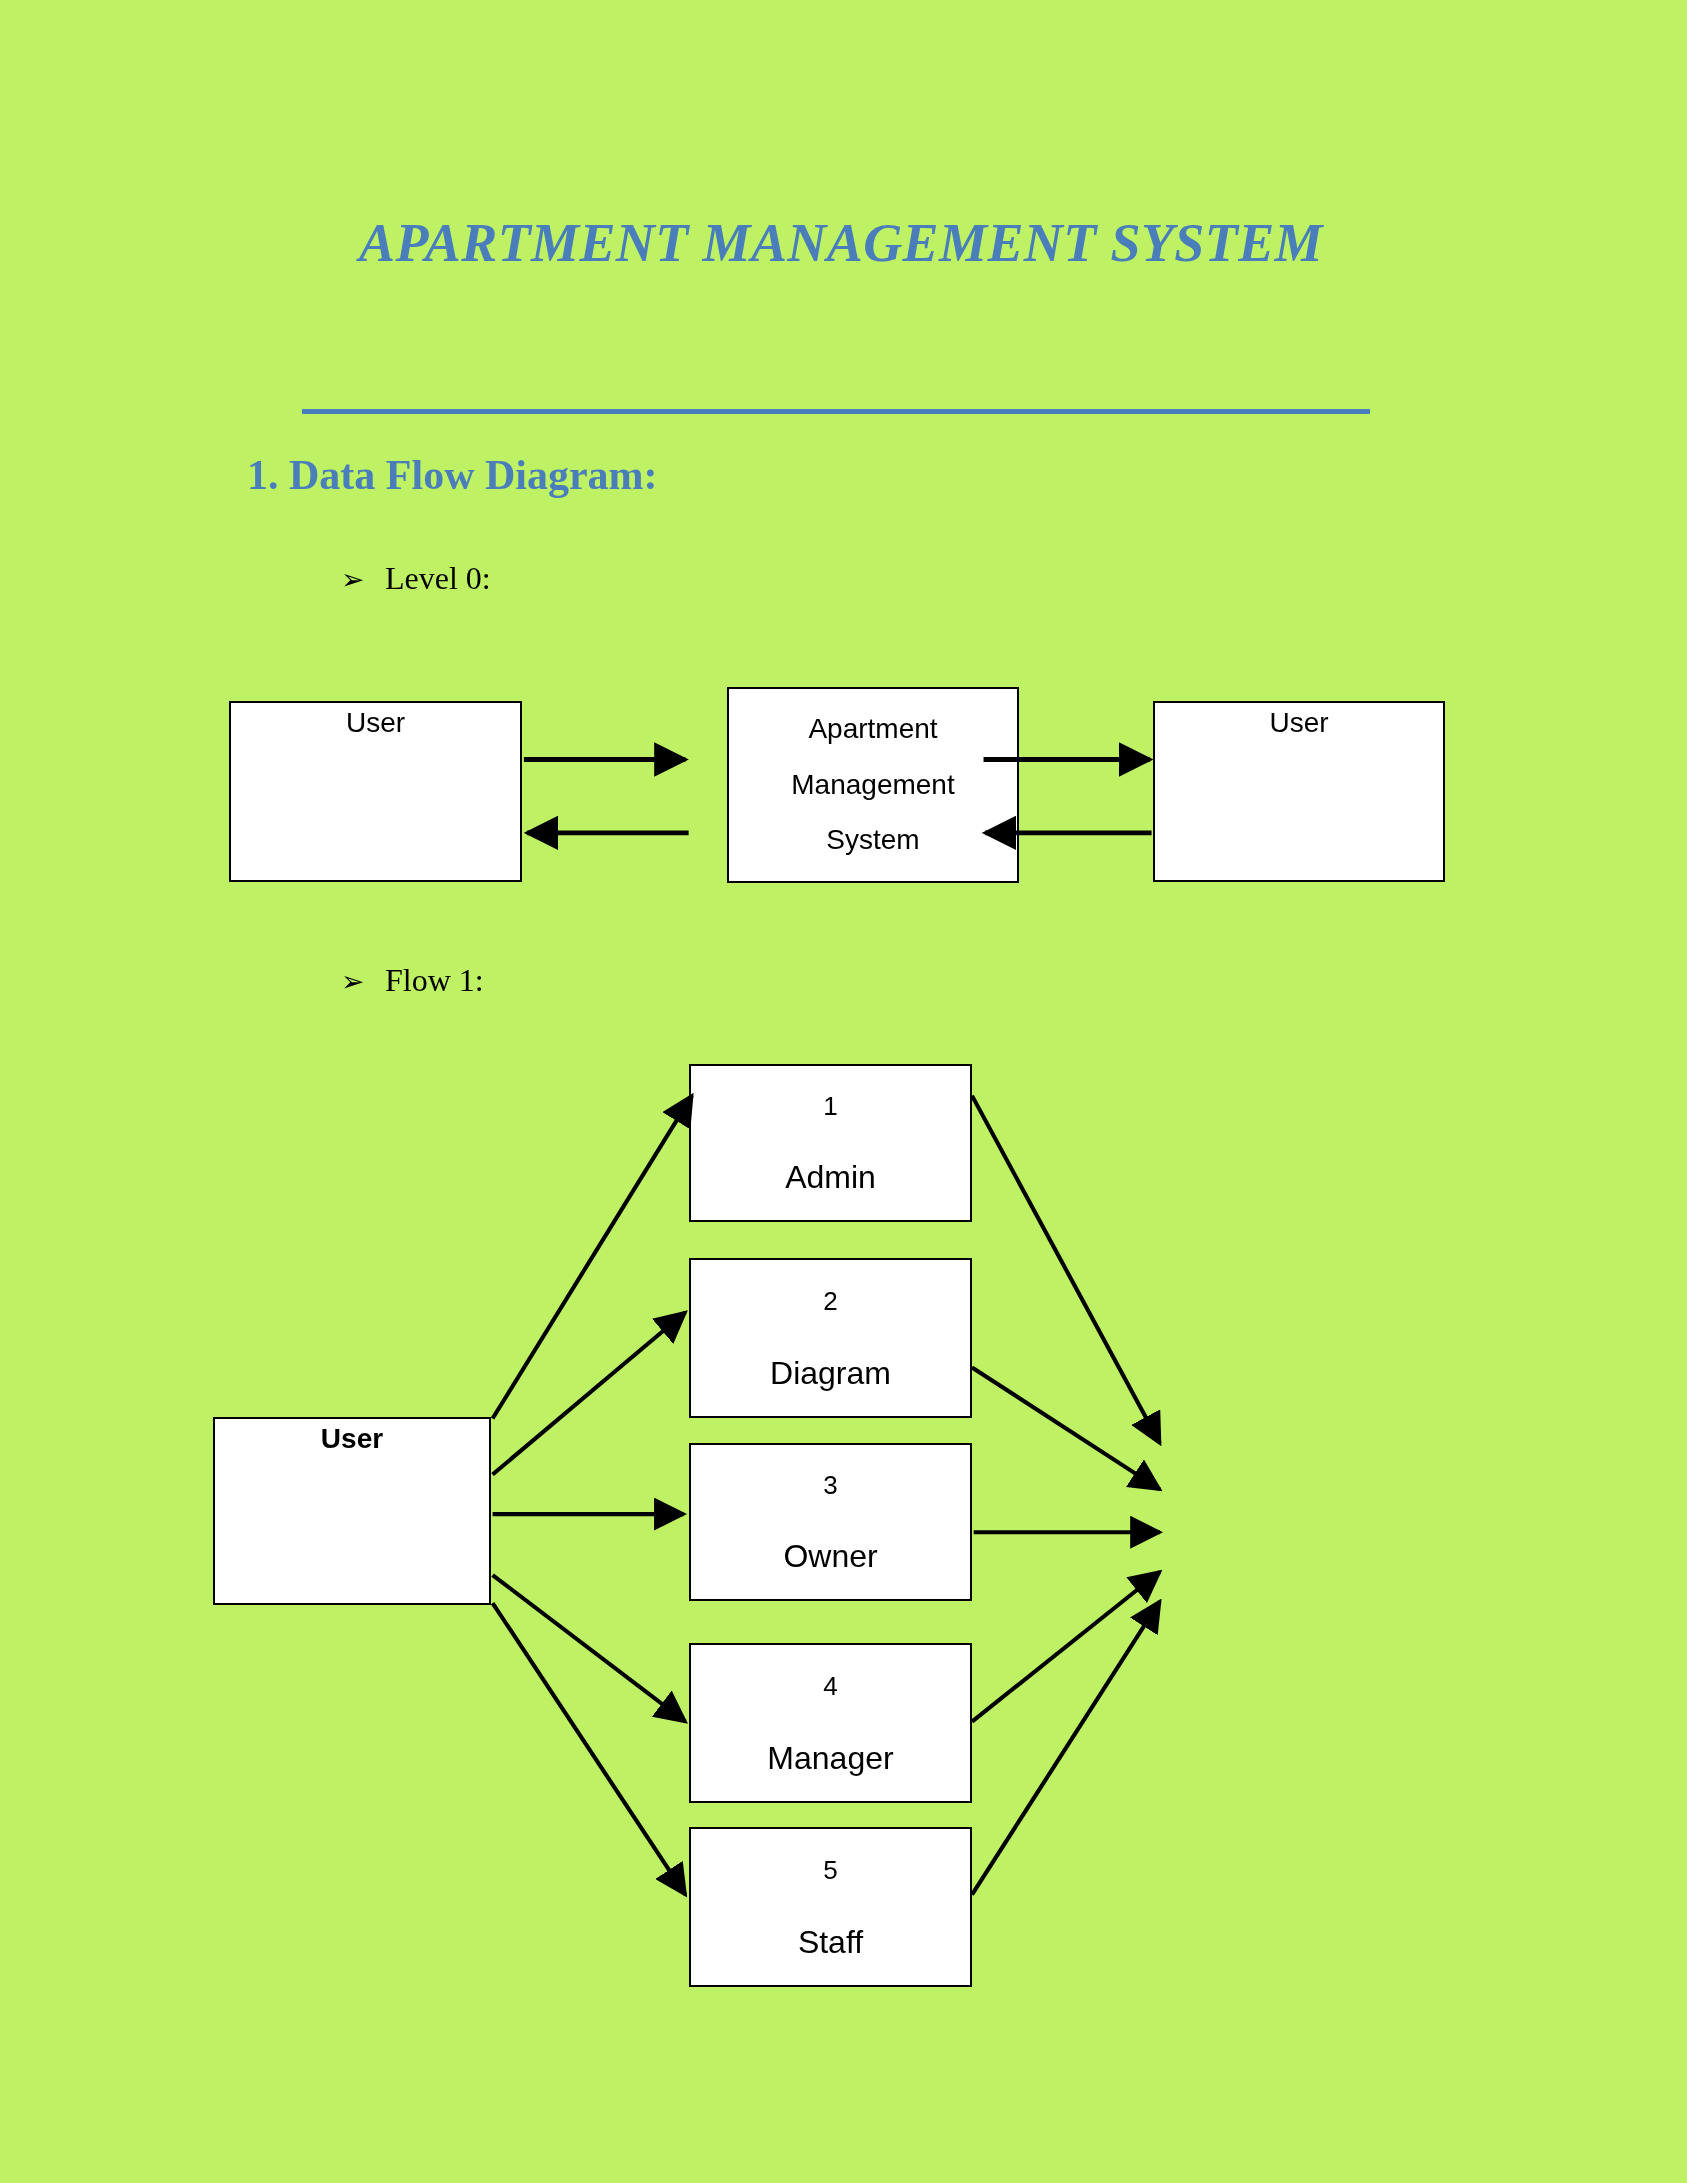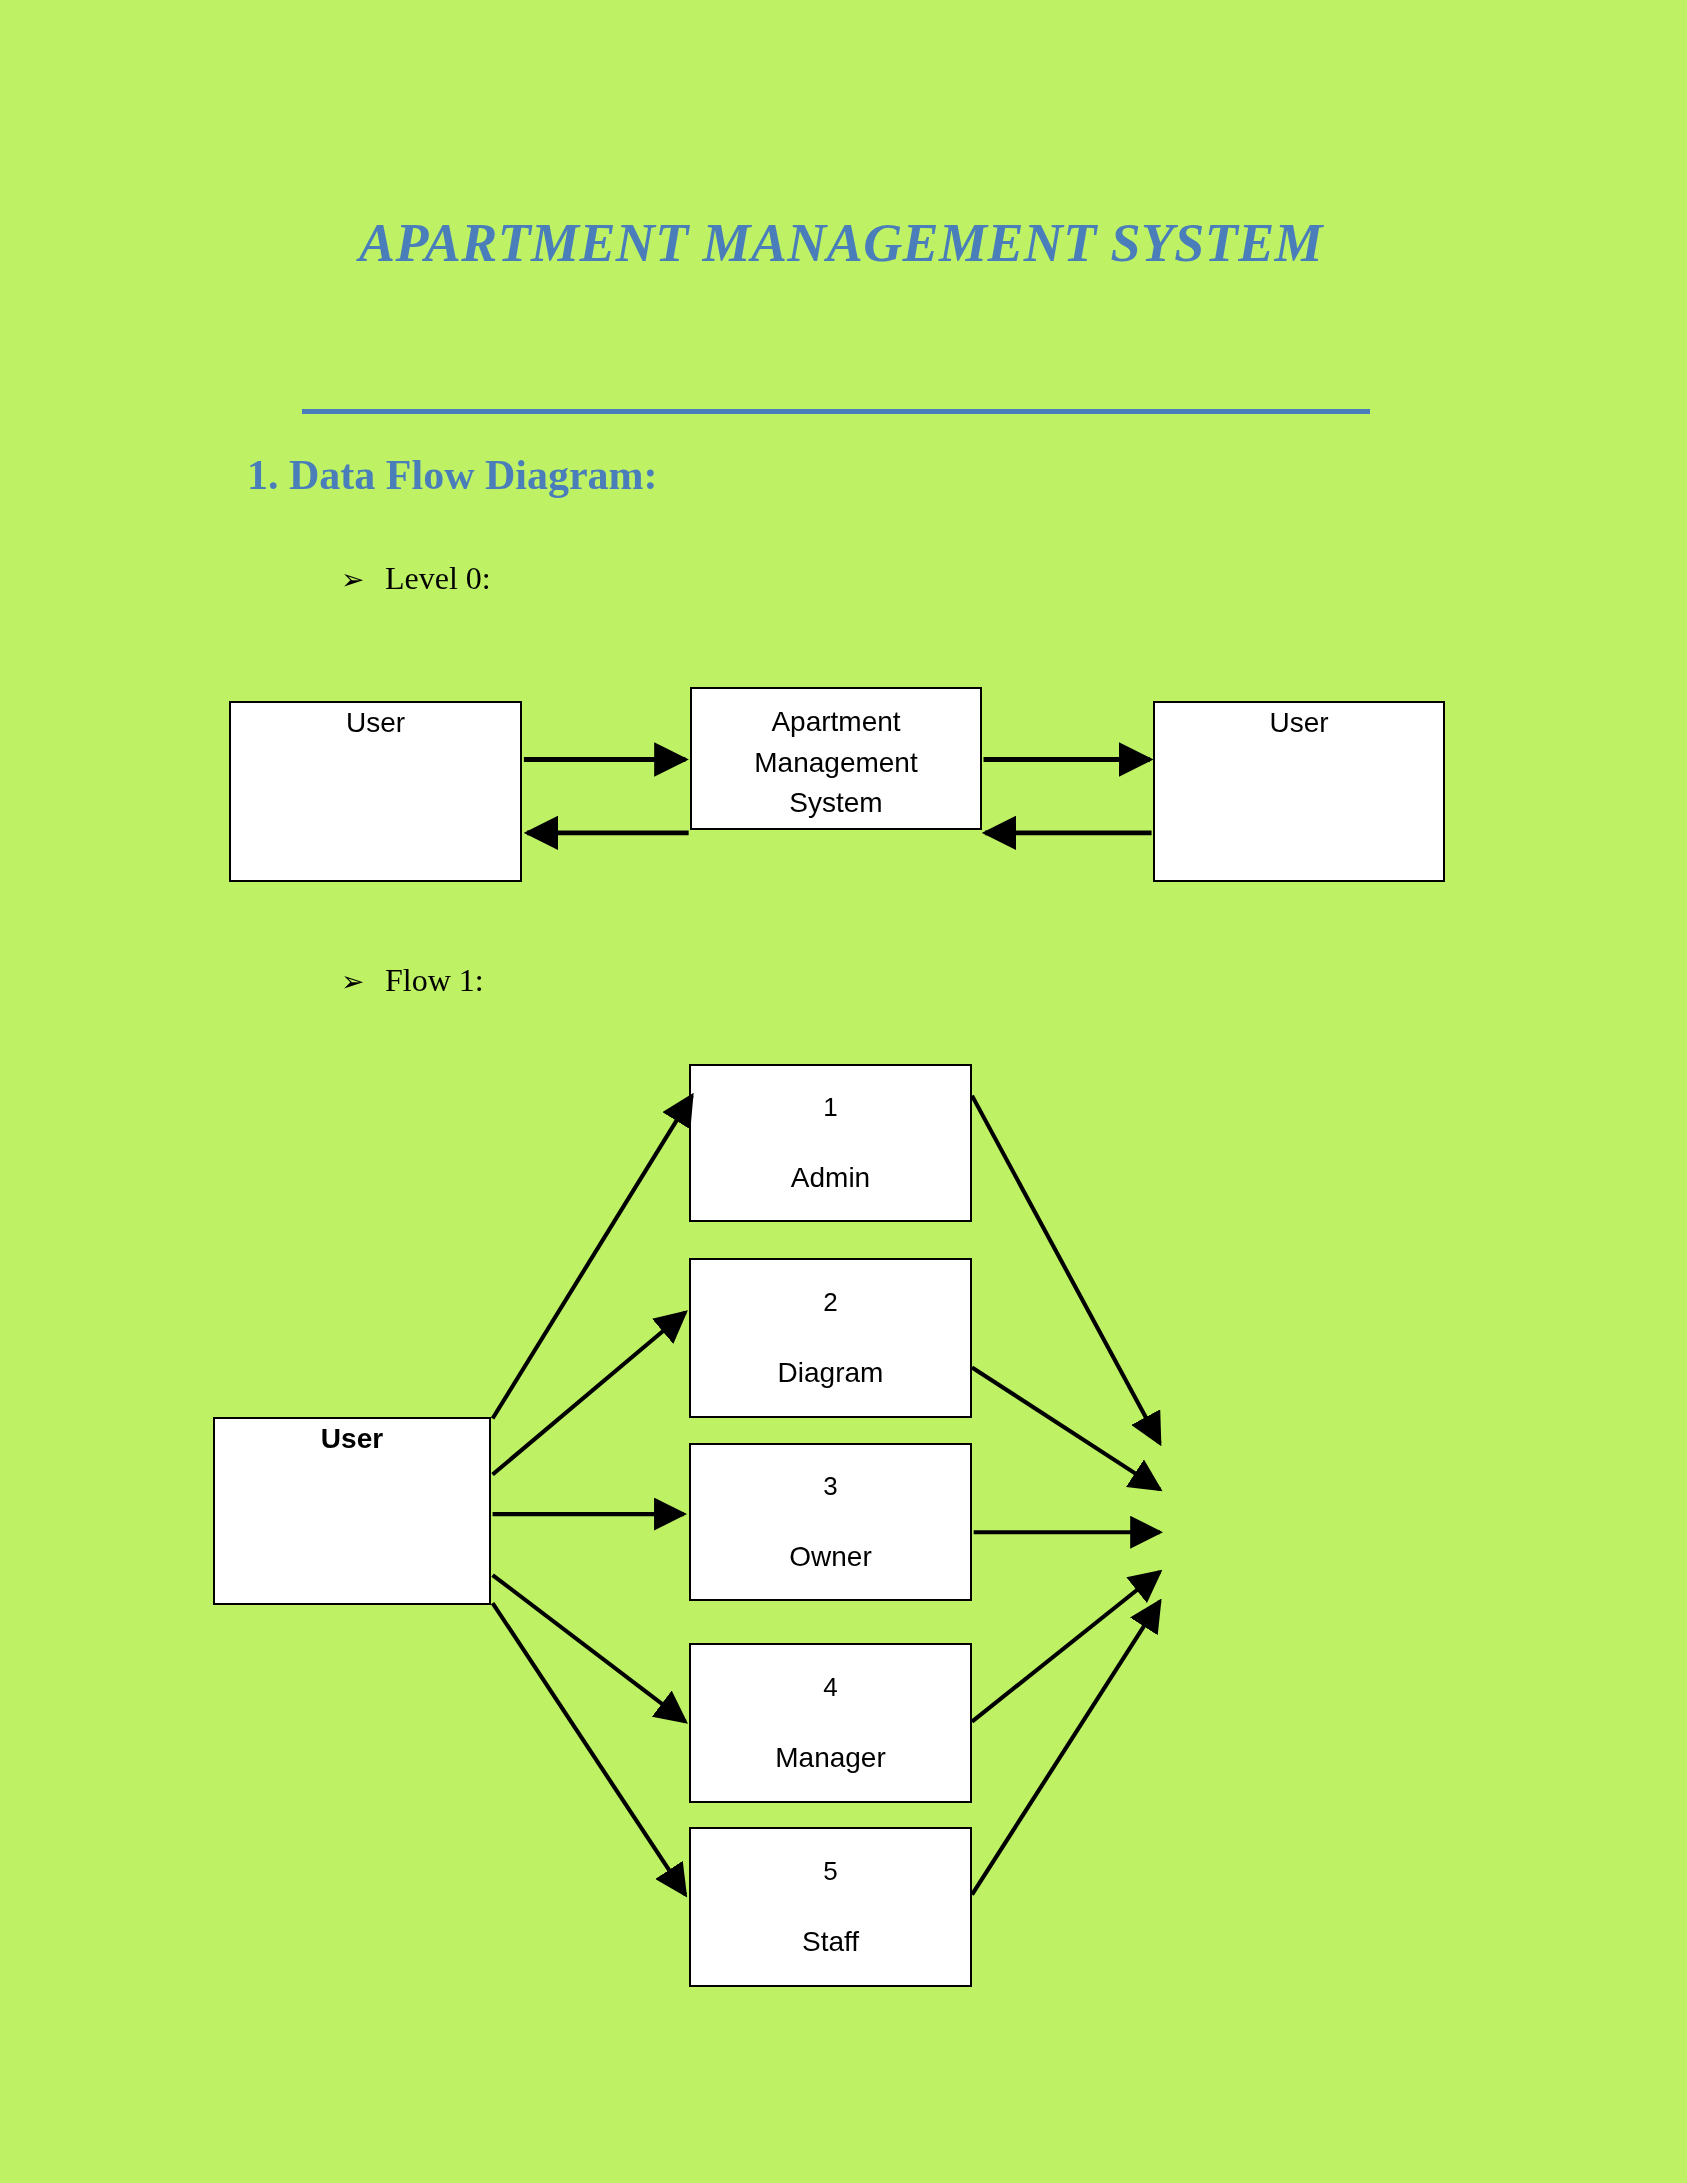--- a/index.html
+++ b/index.html
@@ -102,21 +102,21 @@
     color: #000000;
     text-align: center;
   }
   .dfd-box .line {
     display: block;
     width: 100%;
   }
 
   
   .l0-user-left  { left: 229px;  top: 701px;  width: 293px; height: 181px; }
-  .l0-center     { left: 690px;  top: 687px;  width: 292px; height: 143px;
+  .l0-center     { left: 727px;  top: 687px;  width: 292px; height: 196px;
                    justify-content: space-around; padding: 13px 0; }
   .l0-user-right { left: 1153px; top: 701px;  width: 292px; height: 181px; }
 
   
   .l1-user-left  { left: 213px;  top: 1417px; width: 278px; height: 188px;
                    font-weight: bold; }
 
   .proc-box {
     left: 689px;
     width: 283px;
@@ -127,21 +127,21 @@
   .proc-2 { top: 1258px; height: 160px; }
   .proc-3 { top: 1443px; height: 158px; }
   .proc-4 { top: 1643px; height: 160px; }
   .proc-5 { top: 1827px; height: 160px; }
 
   .proc-num {
     font-size: 26px;
     line-height: 1;
   }
   .proc-label {
-    font-size: 28px;
+    font-size: 32px;
     line-height: 1;
     margin-top: 27px;
   }
   .box-label {
     font-size: 28px;
     line-height: 1.45;
   }
 </style>
 </head>
 <body>

